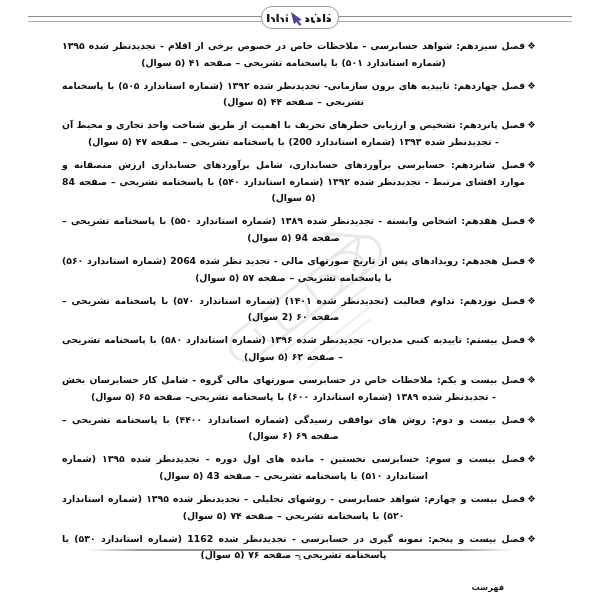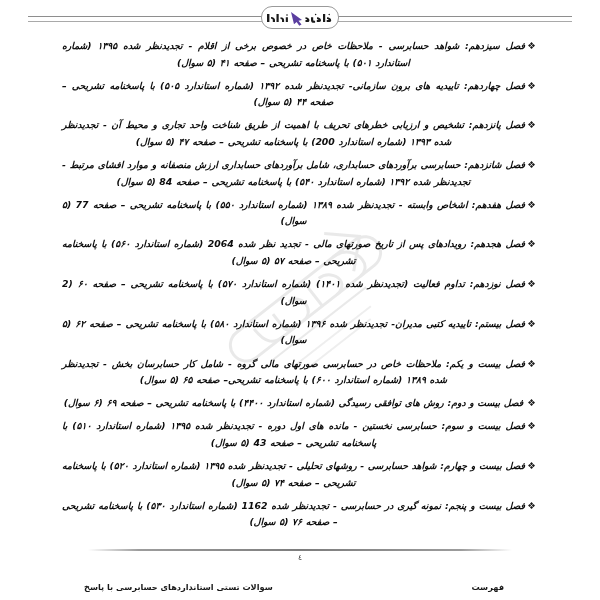--- a/index.html
+++ b/index.html
@@ -108,21 +108,20 @@
   .toc-text {
     flex: 1 1 auto;
     font-size: 9.3px;
     line-height: 16.6px;
     text-align: justify;
     text-align-last: center;
     font-weight: 600;
     letter-spacing: 0;
     color: #0d0d0d;
     word-spacing: 0.4px;
-    font-style: italic;
   }
 
   
   .footer {
     position: absolute;
     left: 0;
     right: 0;
     bottom: 8px;
     z-index: 2;
   }
@@ -221,21 +220,21 @@
         <span class="toc-text">فصل پانزدهم: تشخیص و ارزیابی خطرهای تحریف با اهمیت از طریق شناخت واحد تجاری و محیط آن - تجدیدنظر شده ۱۳۹۳ (شماره استاندارد 200) با پاسخنامه تشریحی – صفحه ۴۷ (۵ سوال)</span>
       </li>
 
       <li class="toc-item">
         <span class="bullet">❖</span>
         <span class="toc-text">فصل شانزدهم: حسابرسی برآوردهای حسابداری، شامل برآوردهای حسابداری ارزش منصفانه و موارد افشای مرتبط - تجدیدنظر شده ۱۳۹۲ (شماره استاندارد ۵۴۰) با پاسخنامه تشریحی – صفحه 84 (۵ سوال)</span>
       </li>
 
       <li class="toc-item">
         <span class="bullet">❖</span>
-        <span class="toc-text">فصل هفدهم: اشخاص وابسته - تجدیدنظر شده ۱۳۸۹ (شماره استاندارد ۵۵۰) با پاسخنامه تشریحی – صفحه 77 (۵ سوال)</span>
+        <span class="toc-text">فصل هفدهم: اشخاص وابسته - تجدیدنظر شده ۱۳۸۹ (شماره استاندارد ۵۵۰) با پاسخنامه تشریحی – صفحه 94 (۵ سوال)</span>
       </li>
 
       <li class="toc-item">
         <span class="bullet">❖</span>
         <span class="toc-text">فصل هجدهم: رویدادهای پس از تاریخ صورتهای مالی - تجدید نظر شده 2064 (شماره استاندارد ۵۶۰) با پاسخنامه تشریحی – صفحه ۵۷ (۵ سوال)</span>
       </li>
 
       <li class="toc-item">
         <span class="bullet">❖</span>
         <span class="toc-text">فصل نوزدهم: تداوم فعالیت (تجدیدنظر شده ۱۴۰۱) (شماره استاندارد ۵۷۰) با پاسخنامه تشریحی – صفحه ۶۰ (2 سوال)</span>
@@ -272,17 +271,16 @@
       </li>
 
     </ul>
   </div>
 
   <div class="footer">
     <div class="footer-rule"></div>
     <div class="footer-pageno">٤</div>
     <div class="footer-row">
       <span class="footer-right">فهرست</span>
-      <span class="footer-left">سوالات تستی استانداردهای حسابرسی با پاسخ</span>
     </div>
   </div>
 
 </div>
 
 </body></html>

